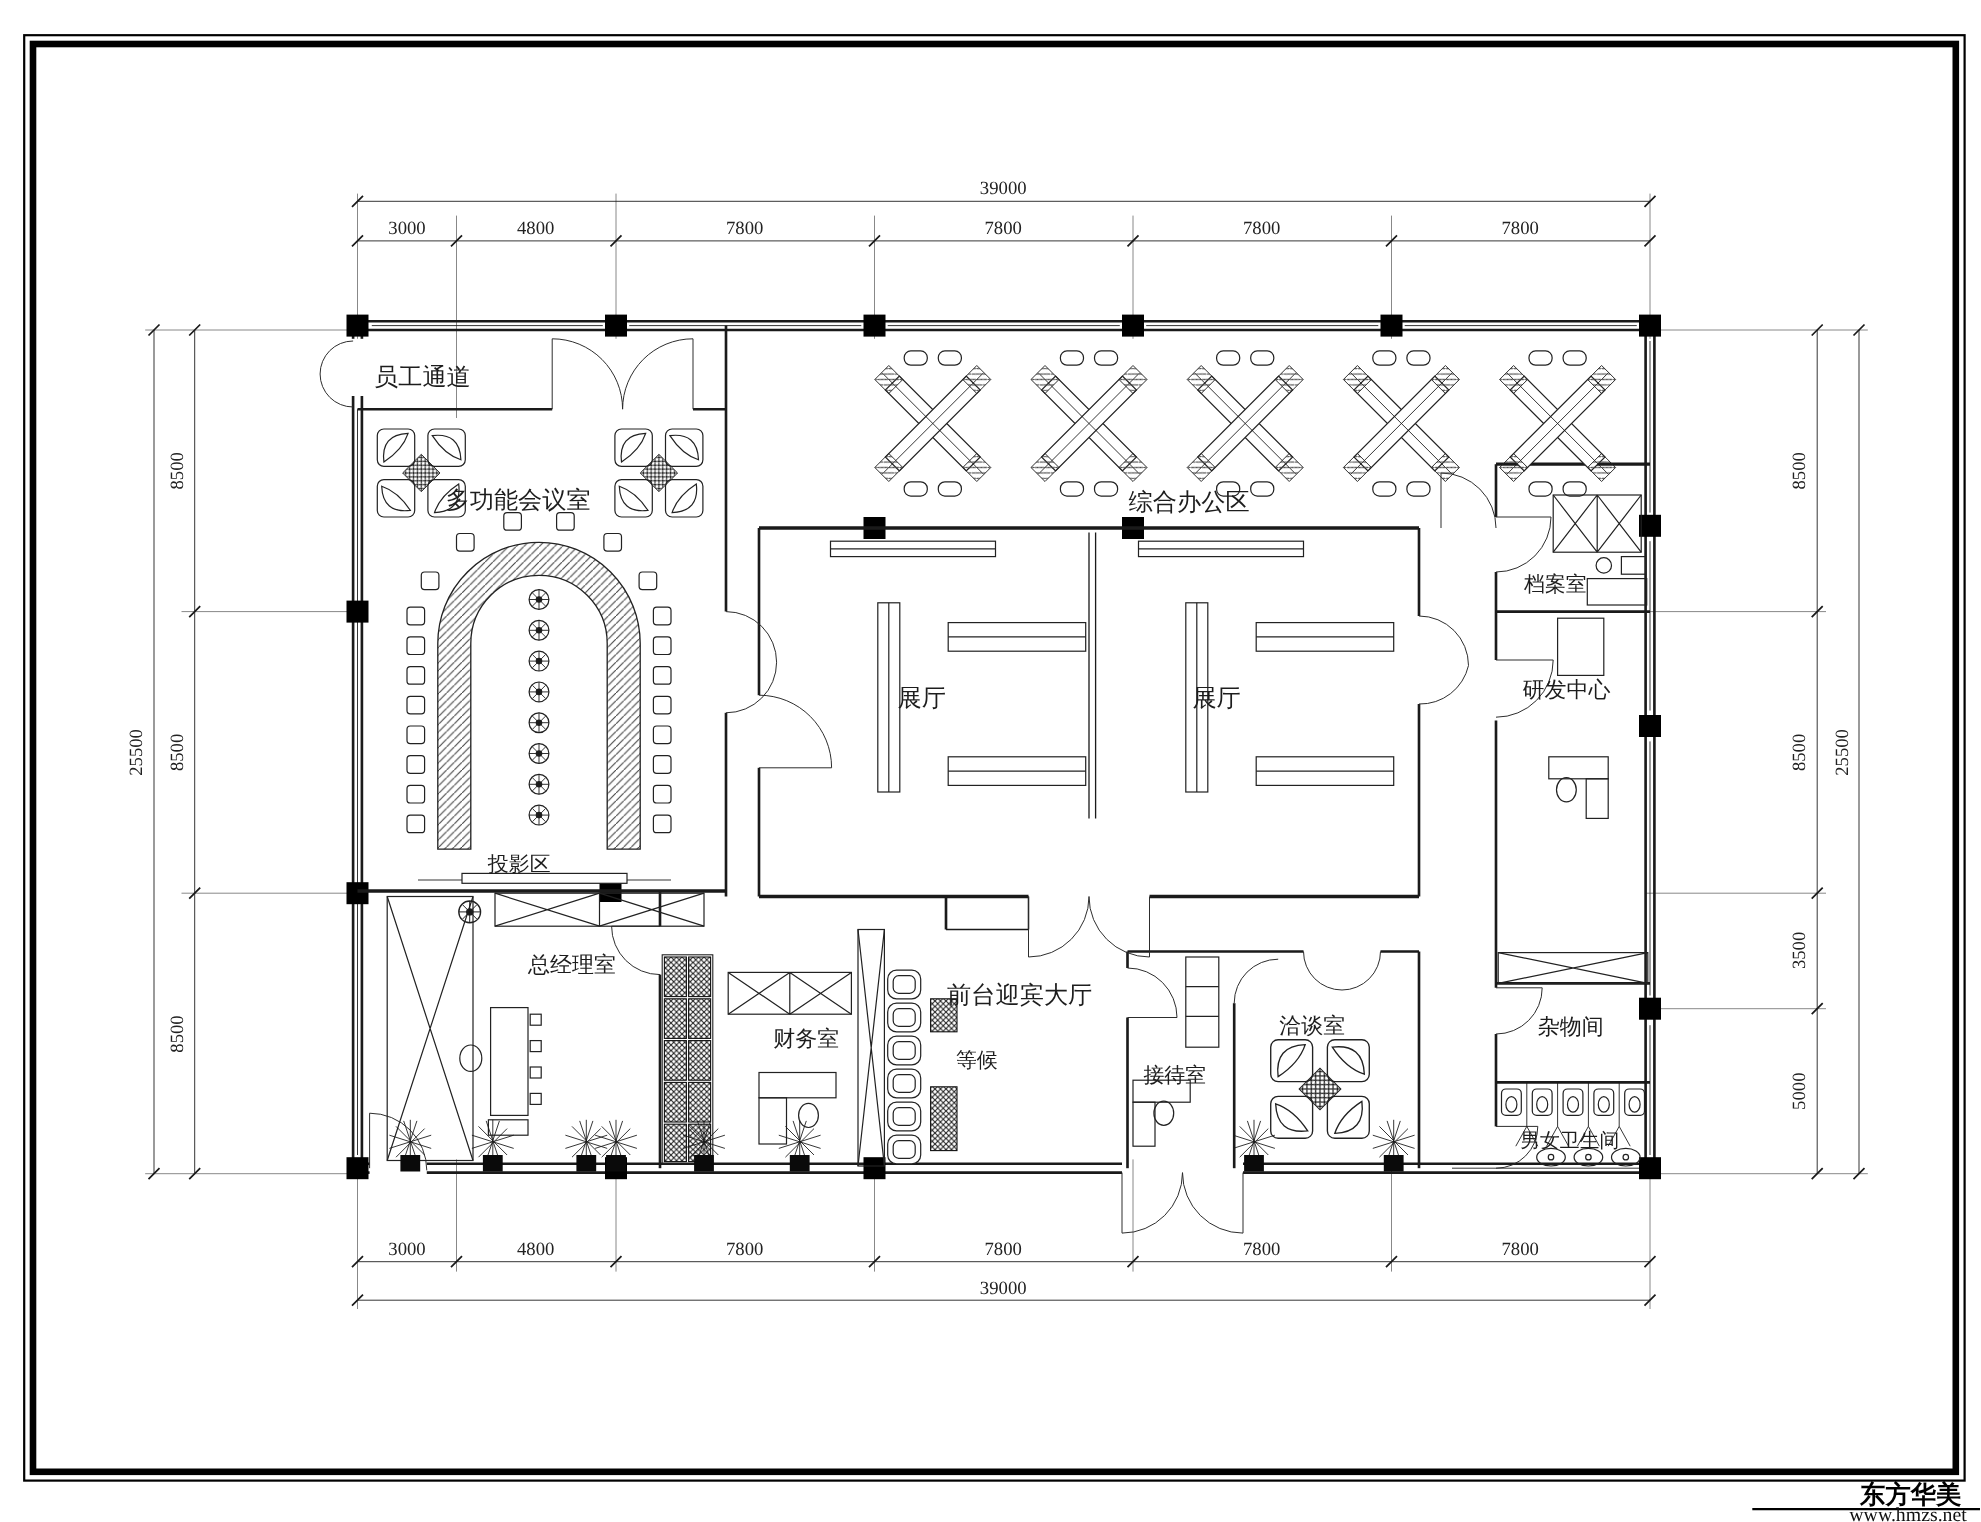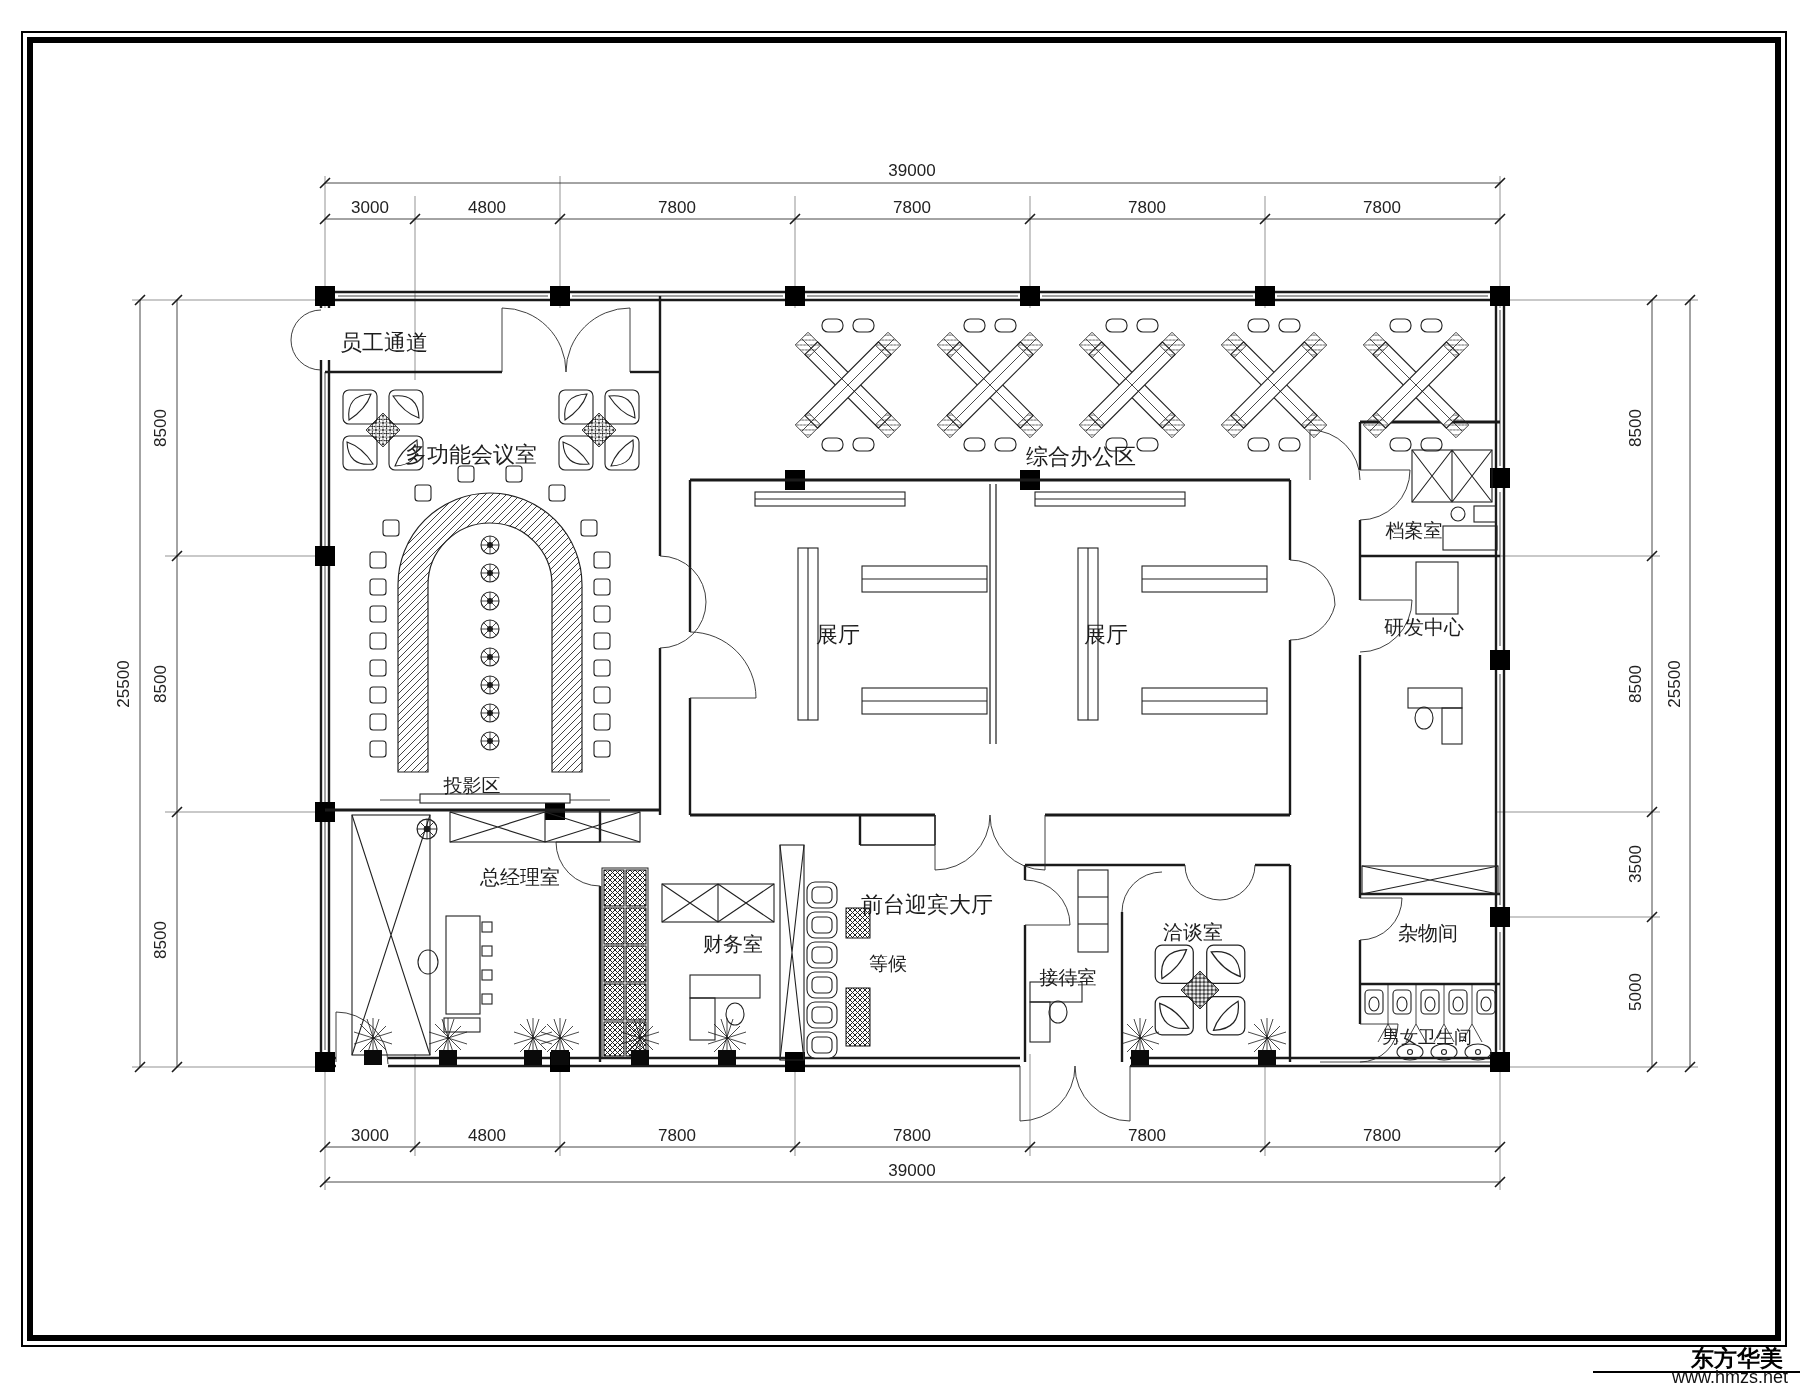--- a/index.html
+++ b/index.html
@@ -1,17 +1,17 @@
 <!DOCTYPE html>
 <html><head>
 <meta charset="utf-8">
 <style>
   html,body{margin:0;padding:0;background:#fff;}
   .sheet{position:relative;width:1801px;height:1384px;background:#ffffff;overflow:hidden;
-         font-family:Liberation Sans, sans-serif;}
+         font-family:Liberation Serif, serif;}
   svg{position:absolute;left:0;top:0;}
   .thin{stroke:#1a1a1a;stroke-width:0.8;fill:none;}
   .hair{stroke:#4a4a4a;stroke-width:0.6;fill:none;}
   .wall{stroke:#1a1a1a;stroke-width:2.4;fill:none;}
   .furn{stroke:#222;stroke-width:1.1;fill:#ffffff;}
   .furnN{stroke:#222;stroke-width:1.1;fill:none;}
   .door{stroke:#2a2a2a;stroke-width:0.9;fill:none;}
   .col{fill:#000;stroke:none;}
   .dimtxt{font-size:17px;fill:#222;}
   .roomtxt{fill:#1d1d1d;}

